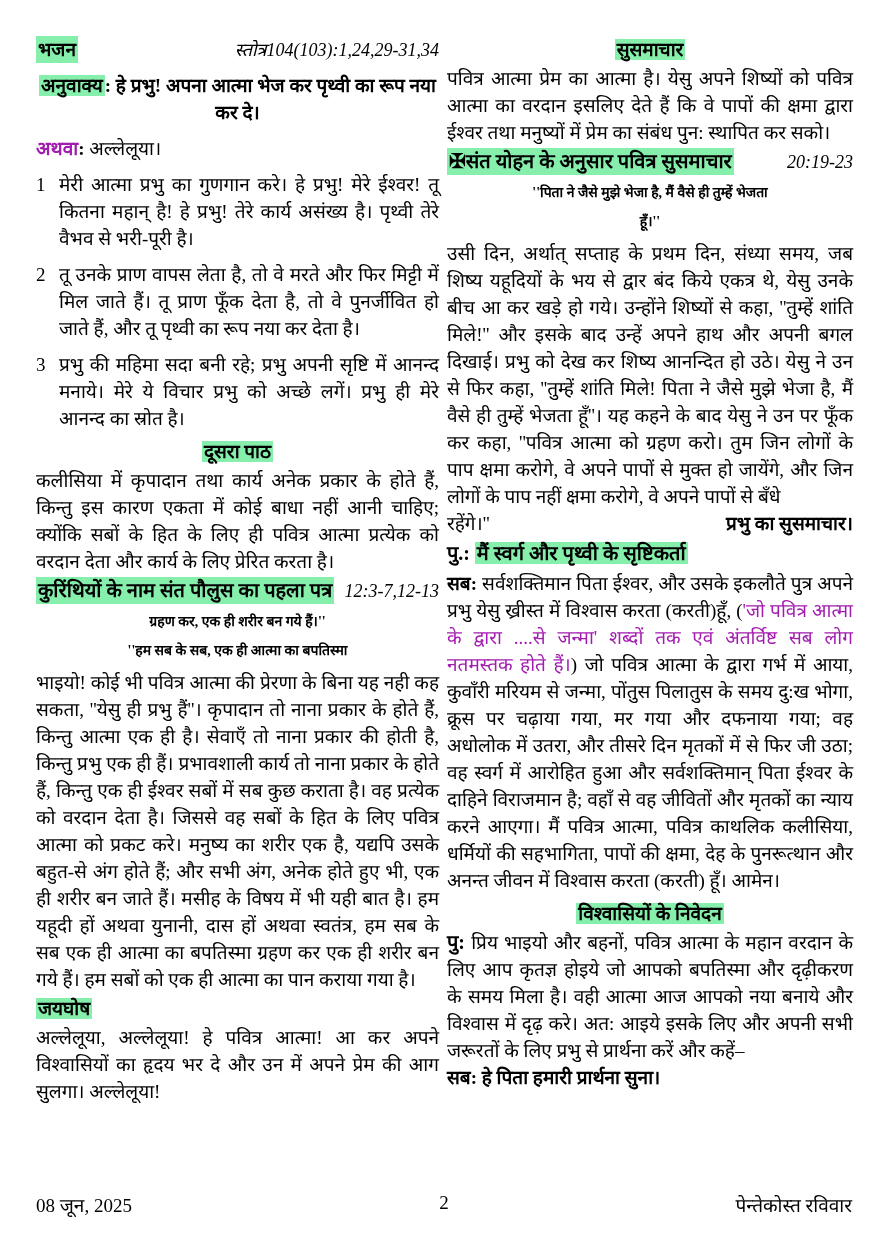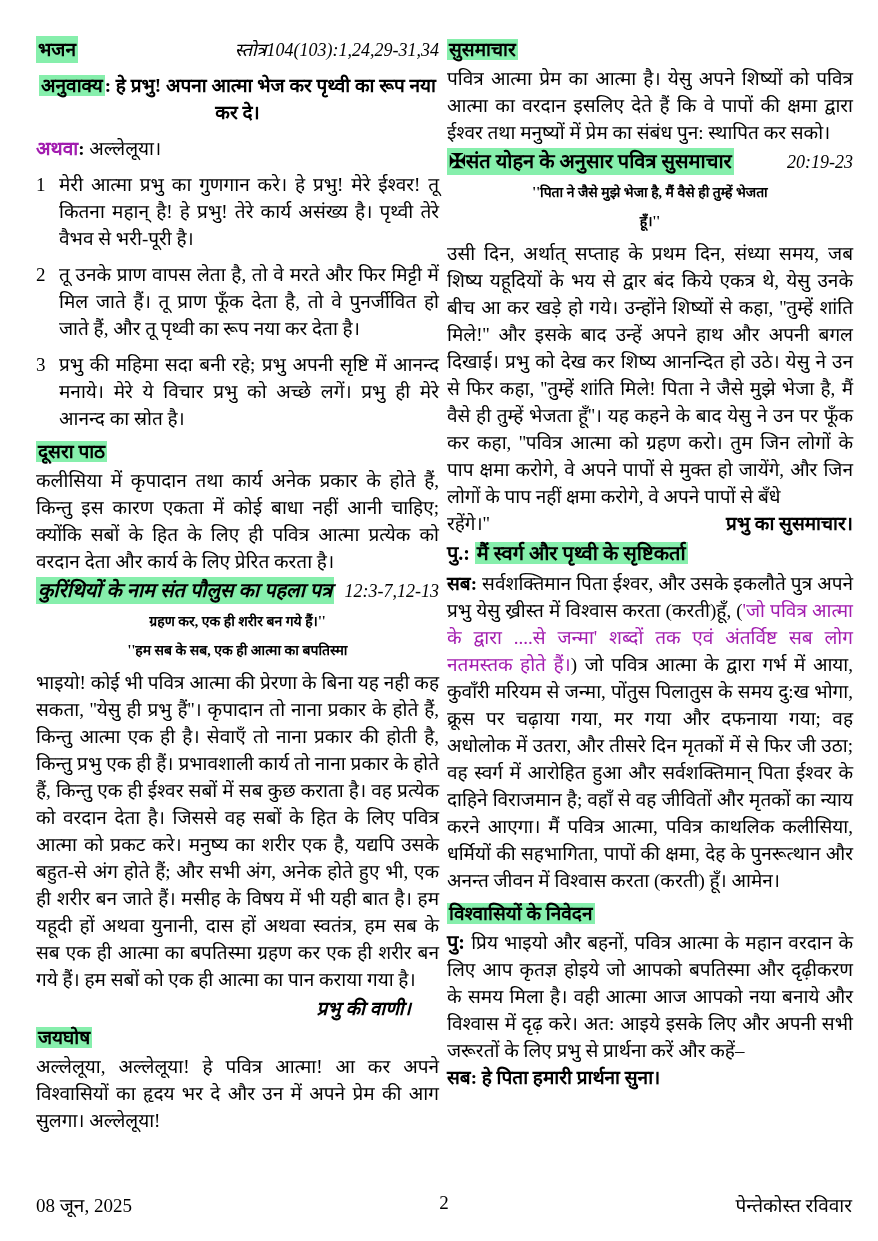--- a/index.html
+++ b/index.html
@@ -16,21 +16,21 @@
   .col-right{left:447px;width:406px;}
   .just{text-align:justify;}
   .hl{background:#86efac;font-weight:bold;padding:0 2px;}
   .b{font-weight:bold;}
   .i{}
   .red{color:#a21caf;}
   .center{text-align:center;}
   .headrow{display:flex;justify-content:space-between;align-items:baseline;}
   .ref{font-style:italic;font-size:18px;white-space:nowrap;}
   .quote{font-weight:bold;text-align:center;font-size:14px;line-height:29px;margin:2px 0 4px 0;}
-  .sect-center{margin-top:6px;margin-bottom:2px;}
+  .sect-center{text-align:center;margin-top:6px;margin-bottom:2px;}
   .closing-right{text-align:right;font-weight:bold;font-style:italic;padding-right:28px;margin-top:2px;}
   .lastline{display:flex;justify-content:space-between;align-items:baseline;}
   .verse{display:flex;margin-top:9px;}
   .verse .vnum{width:23px;flex:0 0 23px;}
   .verse .vtext{flex:1;text-align:justify;}
   .para-gap{margin-top:9px;}
   .footer{
     position:absolute;left:36px;right:26px;top:1192px;
     display:flex;justify-content:space-between;align-items:baseline;
     font-size:19px;
@@ -73,32 +73,31 @@
       <span class="vtext">प्रभु की महिमा सदा बनी रहे; प्रभु अपनी सृष्टि में आनन्द मनाये। मेरे ये विचार प्रभु को अच्छे लगें। प्रभु ही मेरे आनन्द का स्रोत है।</span>
     </div>
 
     <div class="sect-center">
       <span class="hl">दूसरा पाठ</span>
     </div>
 
     <div class="just i">कलीसिया में कृपादान तथा कार्य अनेक प्रकार के होते हैं, किन्तु इस कारण एकता में कोई बाधा नहीं आनी चाहिए; क्योंकि सबों के हित के लिए ही पवित्र आत्मा प्रत्येक को वरदान देता और कार्य के लिए प्रेरित करता है।</div>
 
     <div class="headrow" style="margin-top:2px;">
-      <span class="hl" style="font-size:20px;font-style:italic;">कुरिंथियों के नाम संत पौलुस का पहला पत्र</span>
+      <span class="hl" style="font-size:20px;">कुरिंथियों के नाम संत पौलुस का पहला पत्र</span>
       <span class="ref">12:3-7,12-13</span>
     </div>
 
     <div class="quote">
       <div>ग्रहण कर, एक ही शरीर बन गये हैं।''</div>
       <div>''हम सब के सब, एक ही आत्मा का बपतिस्मा</div>
     </div>
 
     <div class="just">भाइयो! कोई भी पवित्र आत्मा की प्रेरणा के बिना यह नही कह सकता, ''येसु ही प्रभु हैं''। कृपादान तो नाना प्रकार के होते हैं, किन्तु आत्मा एक ही है। सेवाएँ तो नाना प्रकार की होती है, किन्तु प्रभु एक ही हैं। प्रभावशाली कार्य तो नाना प्रकार के होते हैं, किन्तु एक ही ईश्वर सबों में सब कुछ कराता है। वह प्रत्येक को वरदान देता है। जिससे वह सबों के हित के लिए पवित्र आत्मा को प्रकट करे। मनुष्य का शरीर एक है, यद्यपि उसके बहुत-से अंग होते हैं; और सभी अंग, अनेक होते हुए भी, एक ही शरीर बन जाते हैं। मसीह के विषय में भी यही बात है। हम यहूदी हों अथवा युनानी, दास हों अथवा स्वतंत्र, हम सब के सब एक ही आत्मा का बपतिस्मा ग्रहण कर एक ही शरीर बन गये हैं। हम सबों को एक ही आत्मा का पान कराया गया है।</div>
 
-    <div class="closing-right">प्रभु की वाणी।</div>
 
     <div style="margin-top:2px;">
       <span class="hl">जयघोष</span>
     </div>
 
     <div class="just" style="margin-top:2px;">अल्लेलूया, अल्लेलूया! हे पवित्र आत्मा! आ कर अपने विश्वासियों का हृदय भर दे और उन में अपने प्रेम की आग सुलगा। अल्लेलूया!</div>
 
   </div>
 
   <div class="col col-right">

